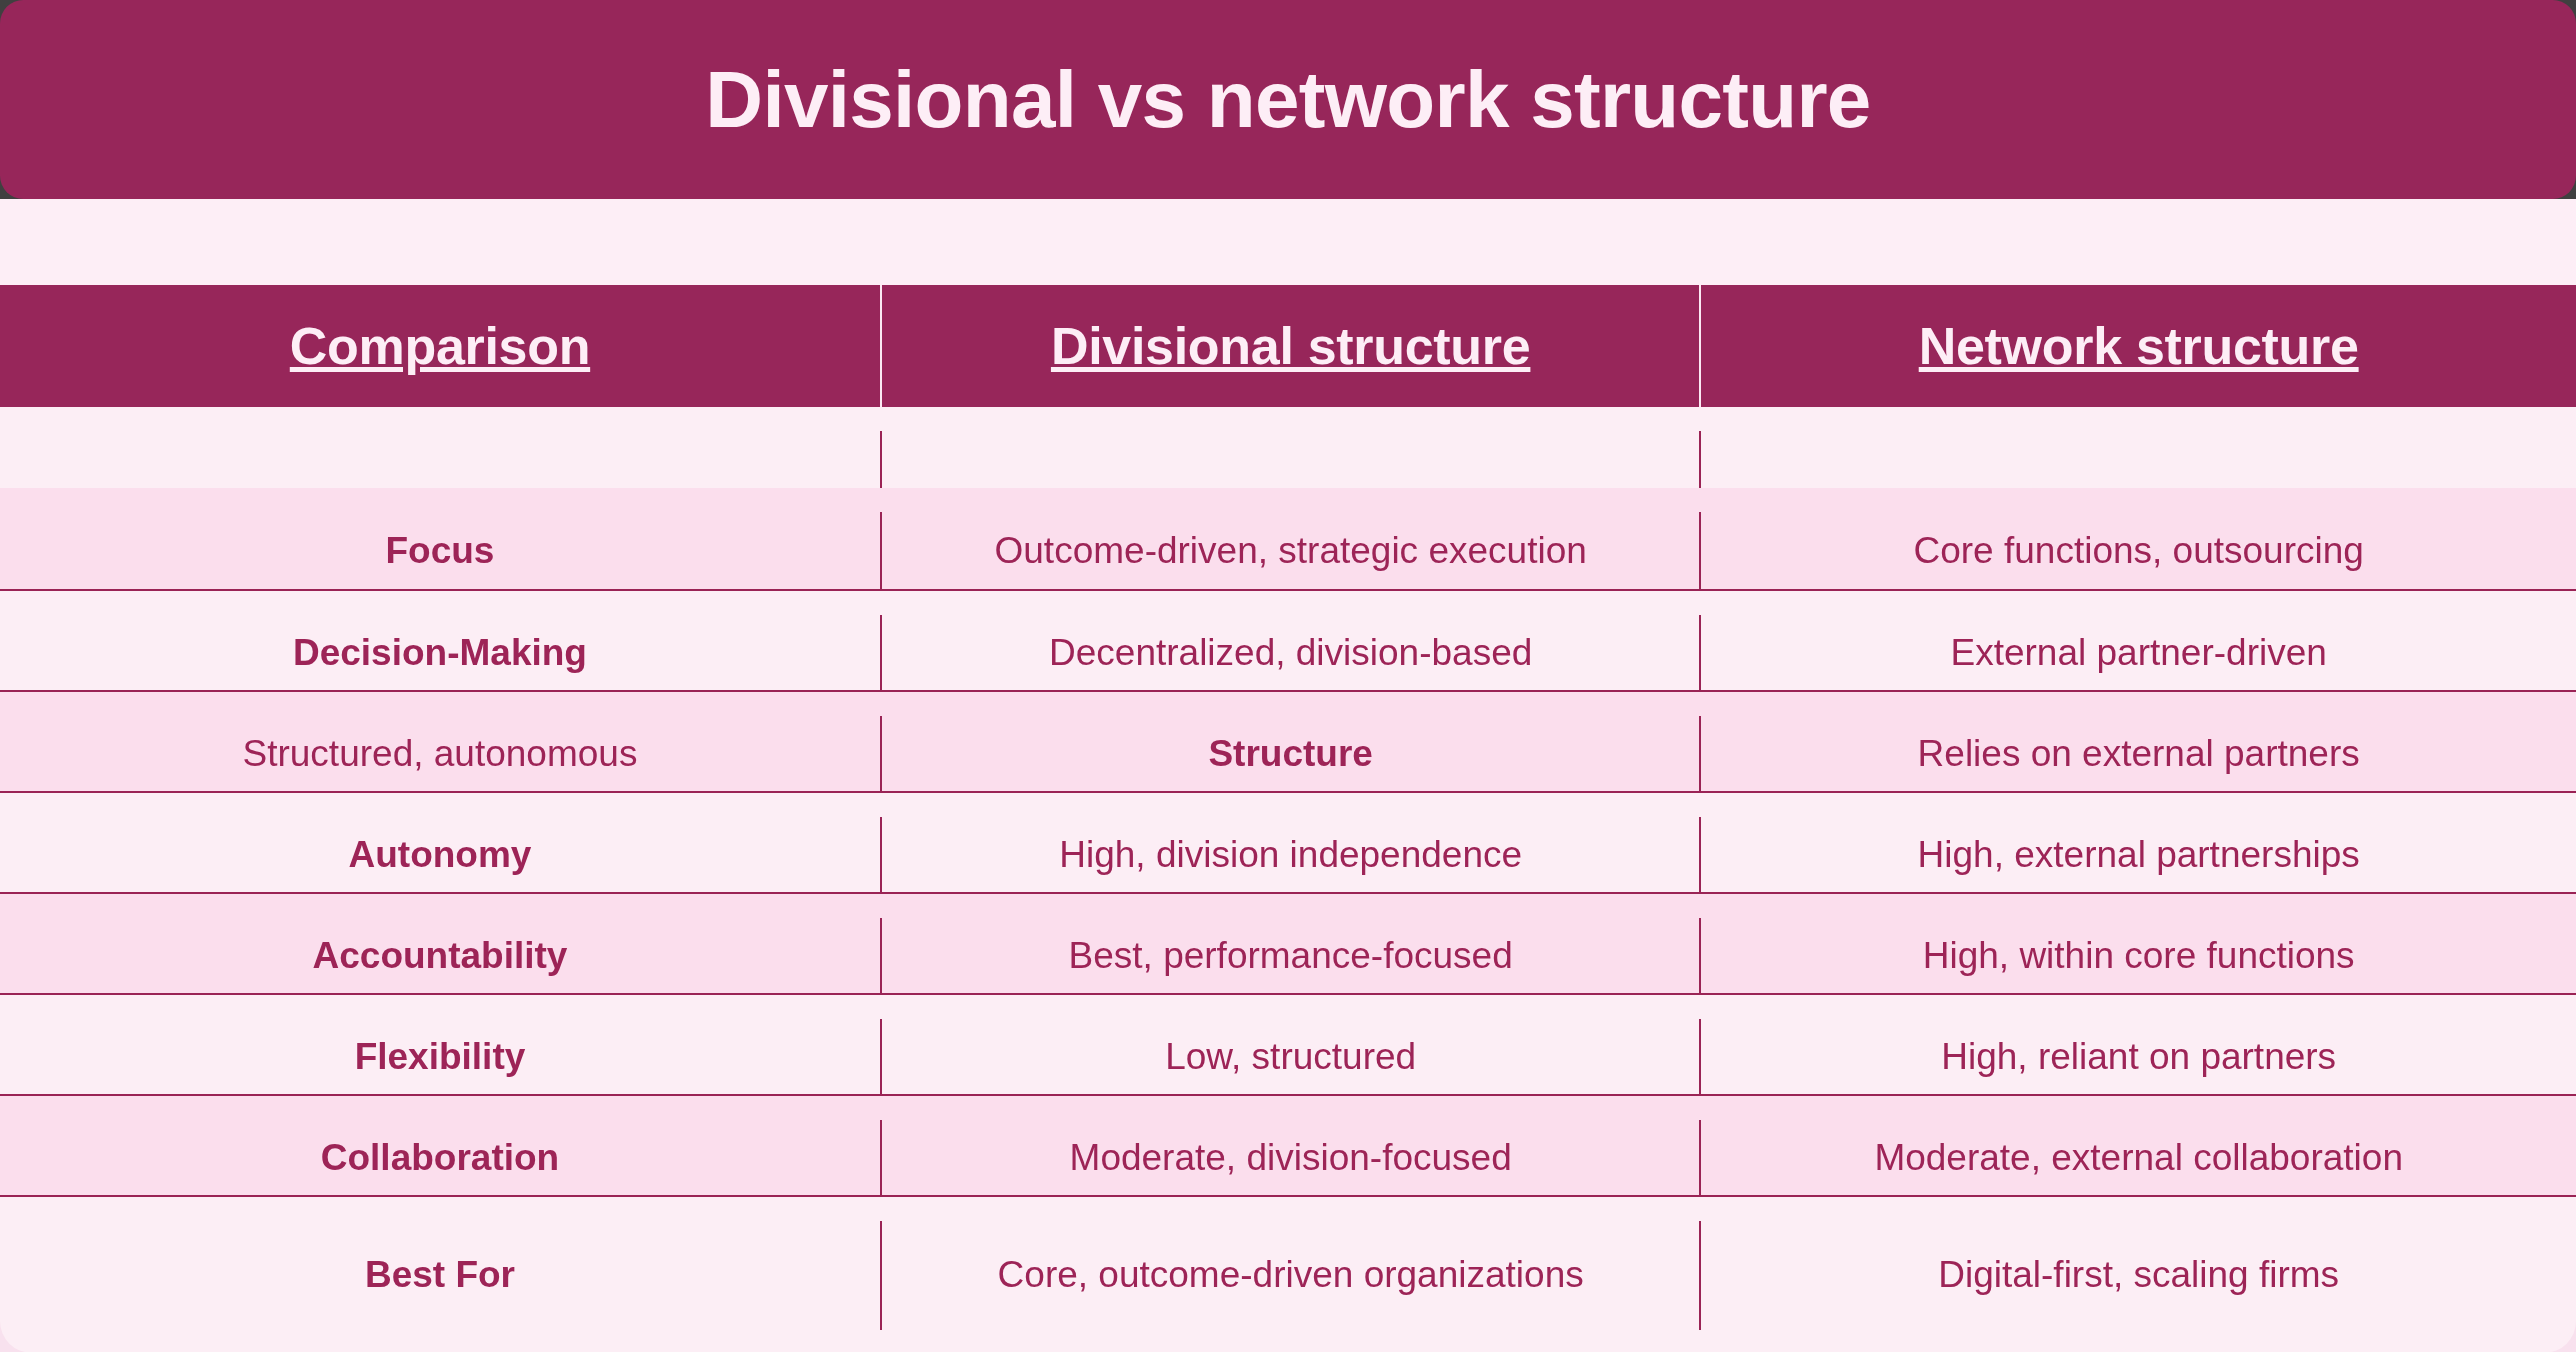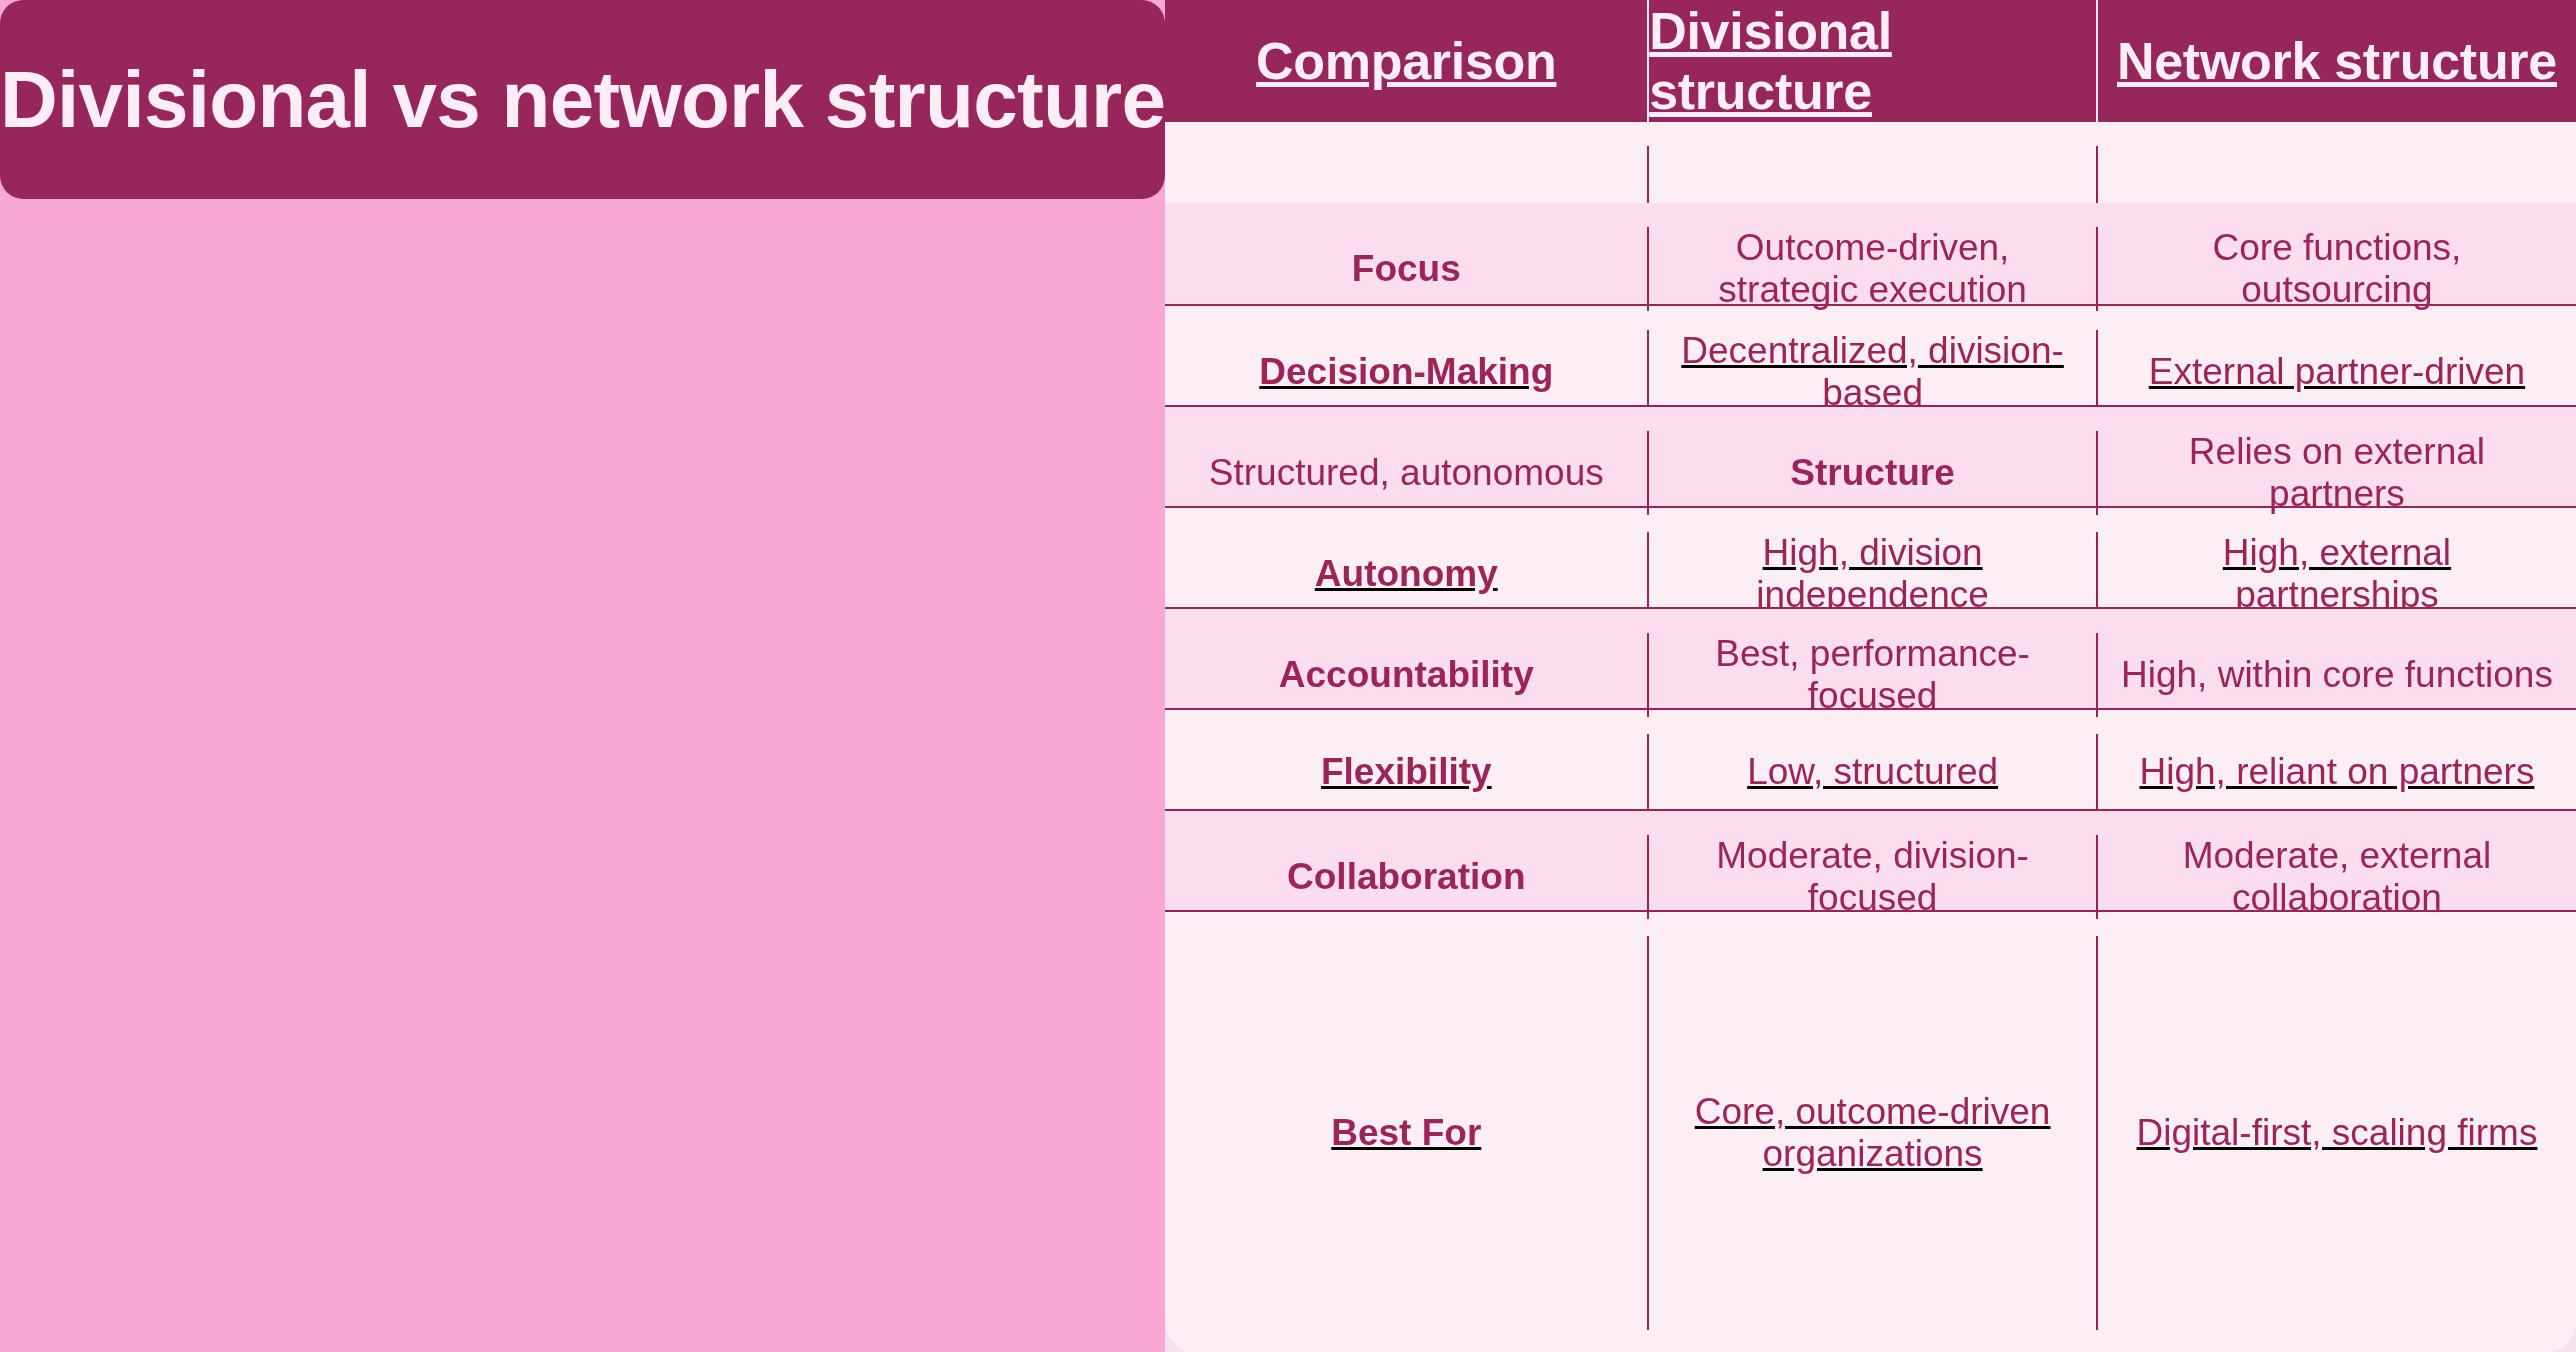--- a/index.html
+++ b/index.html
@@ -10,21 +10,22 @@
     background: #ffffff;
     font-family: "Liberation Sans", sans-serif;
     overflow: hidden;
   }
   * { box-sizing: border-box; }
 
   .page {
     width: 2576px;
     height: 1353px;
     display: flex;
-    background: #f9a8d4;
+    flex-direction: column;
+    background: #404040;
   }
 
   
   .banner {
     height: 199px;
     flex: none;
     background: #97265a;
     border-radius: 23.4px;
     display: flex;
     align-items: center;
@@ -104,21 +105,21 @@
   .label-cell { font-weight: bold; }
 
   .data-row {
     height: 101px;
     flex: none;
   }
   .data-row + .data-row {
     border-top: 2.1px solid #9a2355;
   }
   .data-row.tint-pink { background: #fbdeed; }
-  .data-row.tint-light { background: transparent; text-decoration: underline; }
+  .data-row.tint-light { background: transparent; }
   .data-row.last-row {
     flex: 1;
     height: auto;
     padding-bottom: 23.4px;
   }
 </style>
 </head>
 <body>
 
 <div class="page">

